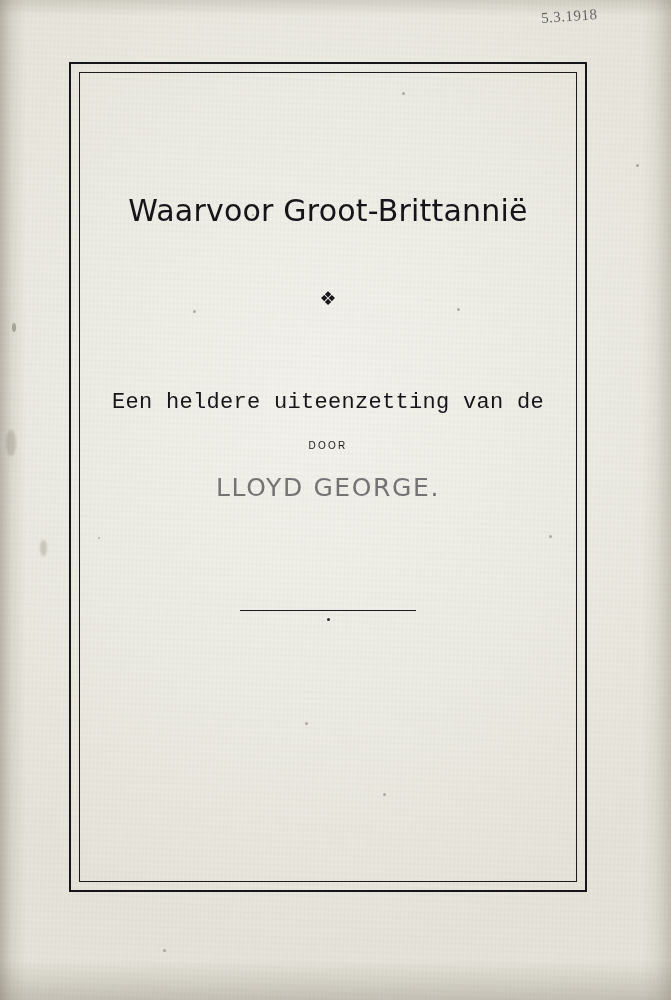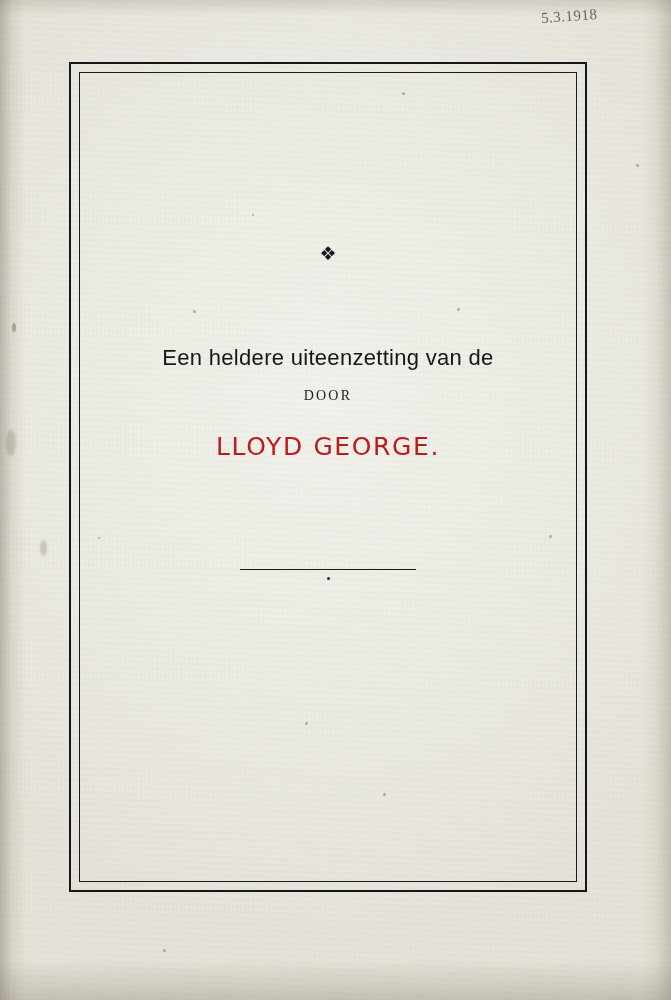--- a/index.html
+++ b/index.html
@@ -122,45 +122,45 @@
     margin-top: 56px;
     font-family: "DejaVu Sans", sans-serif;
     font-size: 19px;
     line-height: 1;
     color: #17171b;
   }
 
   .subtitle {
     margin: 0;
     padding-top: 74px;
-    font-family: Liberation Sans, sans-serif;
+    font-family: Liberation Mono, monospace;
     font-size: 22px;
     font-weight: 400;
     line-height: 1.95;
     letter-spacing: 0.3px;
     color: #16161a;
   }
   .subtitle .sline {
     display: block;
   }
 
   #byline-label {
-    margin-top: 8px;
-    font-family: Liberation Serif, serif;
-    font-size: 14px;
+    margin-top: 15px;
+    font-family: Liberation Sans, sans-serif;
+    font-size: 10px;
     letter-spacing: 2.2px;
     color: #1a1a1f;
   }
 
   #author {
-    margin-top: 28px;
+    margin-top: 22px;
     font-family: "DejaVu Sans", sans-serif;
     font-size: 25px;
     letter-spacing: 1.6px;
-    color: #b91c1c;
+    color: #737373;
   }
 
   #bottom-rule-wrap {
     margin-top: 108px;
   }
   #bottom-rule {
     width: 176px;
     height: 0;
     margin: 0 auto;
     border-top: 1.6px solid #1a1a1f;
@@ -212,20 +212,21 @@
   <div class="smudge" style="left:40px; top:540px; width:7px; height:16px;"></div>
 
   <div id="shelfmark">5.3.1918</div>
 
   <div id="frame-outer"></div>
   <div id="frame-inner"></div>
 
   <div id="content">
 
     <h1 class="main-title">
+      <span>Waarvoor Groot-Brittannië</span>
     </h1>
 
     <div id="ornament">❖</div>
 
     <h2 class="subtitle">
       <span class="sline">Een heldere uiteenzetting van de</span>
     </h2>
 
     <div id="byline-label">DOOR</div>
 

